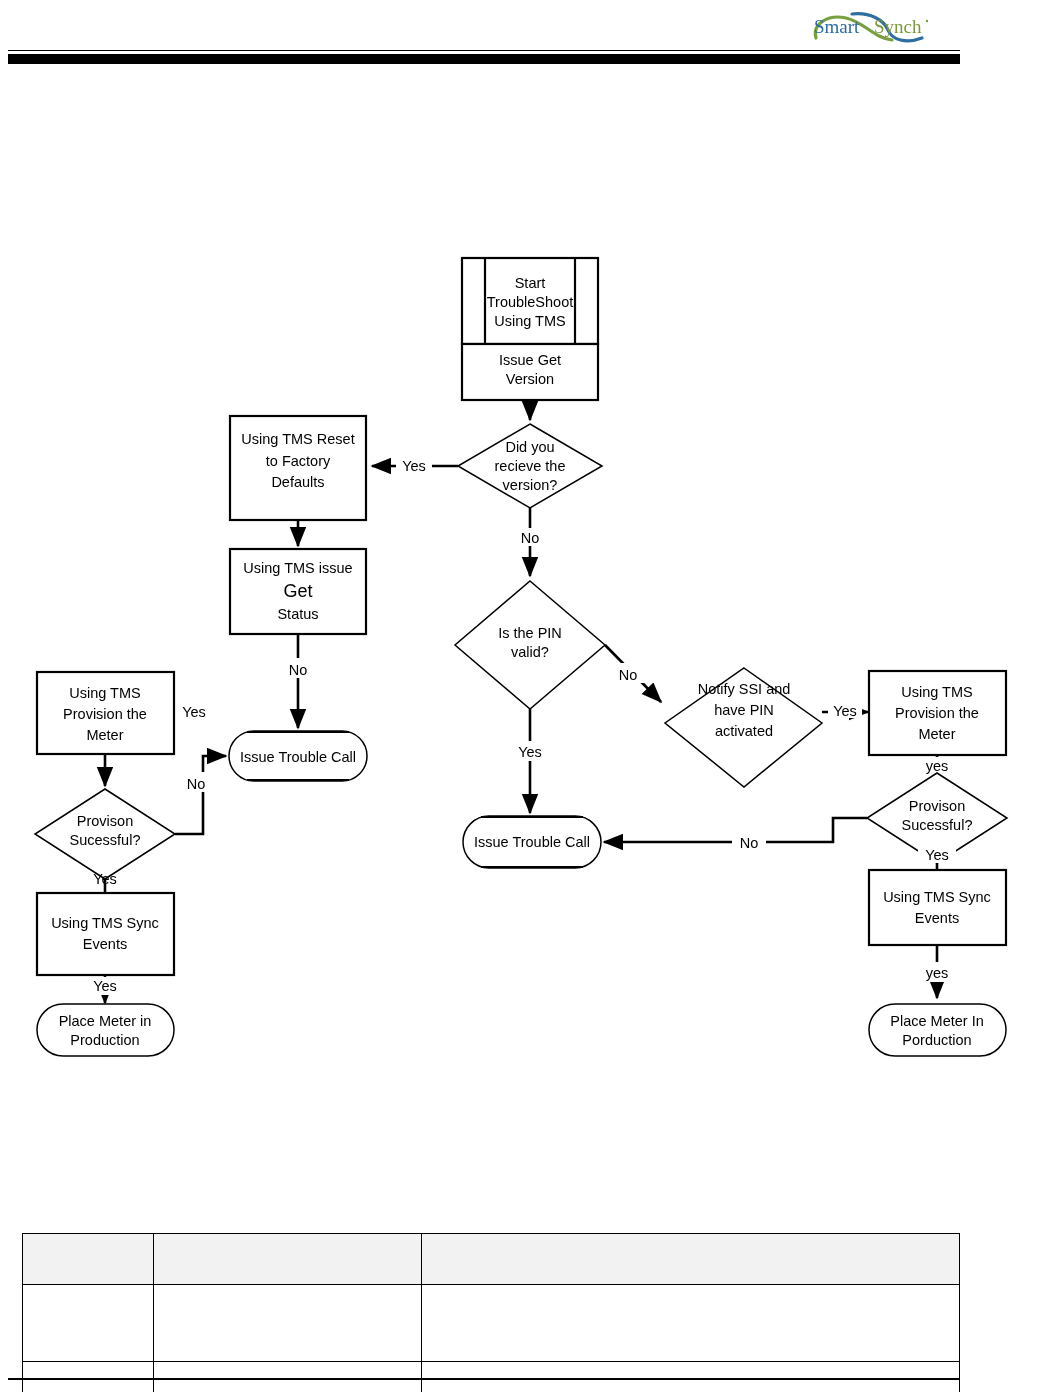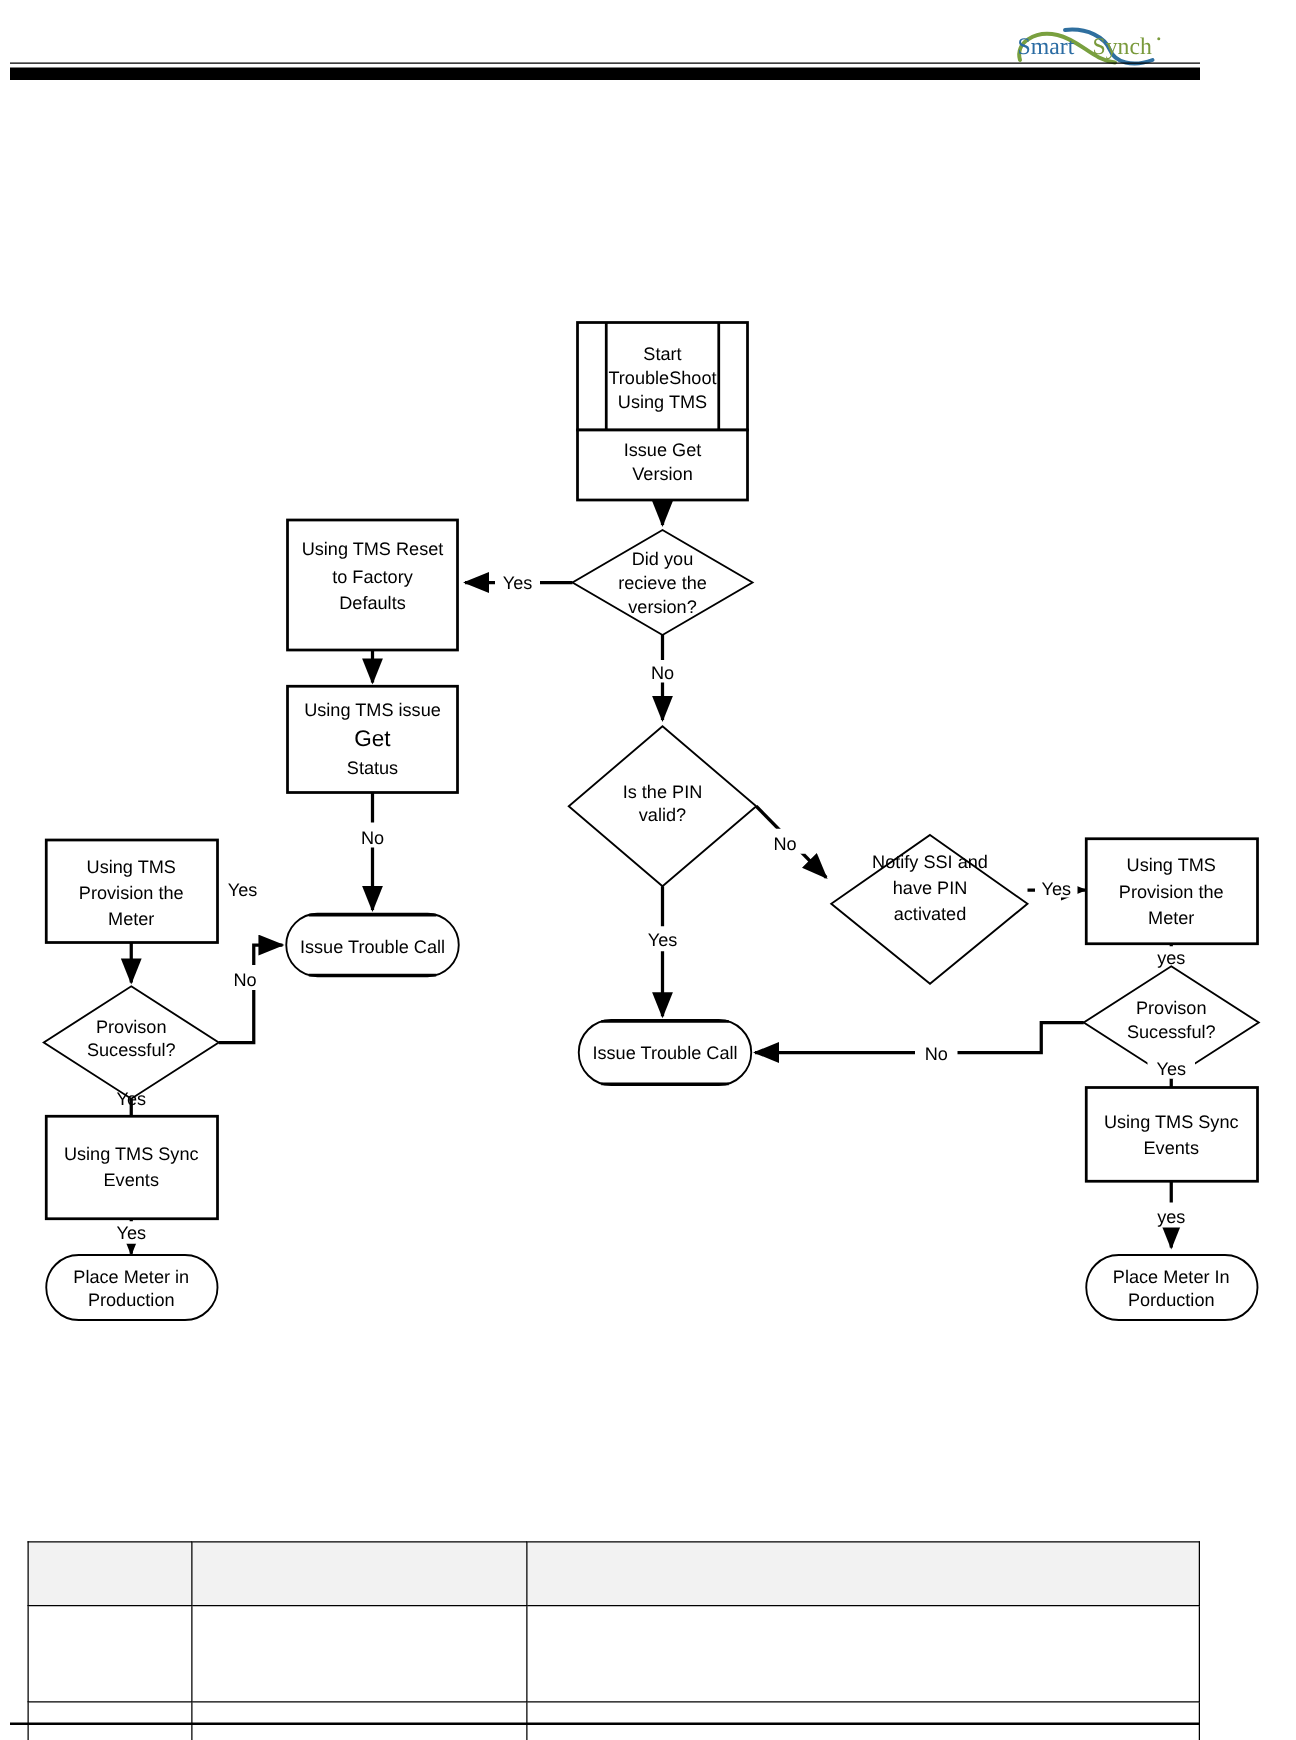--- a/index.html
+++ b/index.html
@@ -2,21 +2,21 @@
 <html><head>
 <meta charset="utf-8">
 <title>SmartSynch Troubleshooting Flowchart</title>
 <style>
   html,body{margin:0;padding:0;background:#fff;}
   body{
     width:1037px;height:1392px;position:relative;overflow:hidden;
     font-family:"Liberation Sans", sans-serif;color:#000;
   }
   
-  #logo-wrap{position:absolute;left:806px;top:18px;width:132px;height:38px;}
+  #logo-wrap{position:absolute;left:806px;top:8px;width:132px;height:38px;}
   #logo-wrap svg{display:block;}
   #header-rule{position:absolute;left:8px;top:50px;width:952px;height:1px;background:#000;}
   #header-bar{position:absolute;left:8px;top:54px;width:952px;height:10px;background:#000;}
   #footer-rule{position:absolute;left:8px;top:1378px;width:952px;height:2px;background:#000;}
 
   
   #flow{position:absolute;left:0;top:0;width:1037px;height:1130px;}
   #flow svg{display:block;}
   .fc-text{font-family:"Liberation Sans", sans-serif;font-size:14.5px;fill:#000;text-anchor:middle;}
   .fc-text.big{font-size:18px;}

